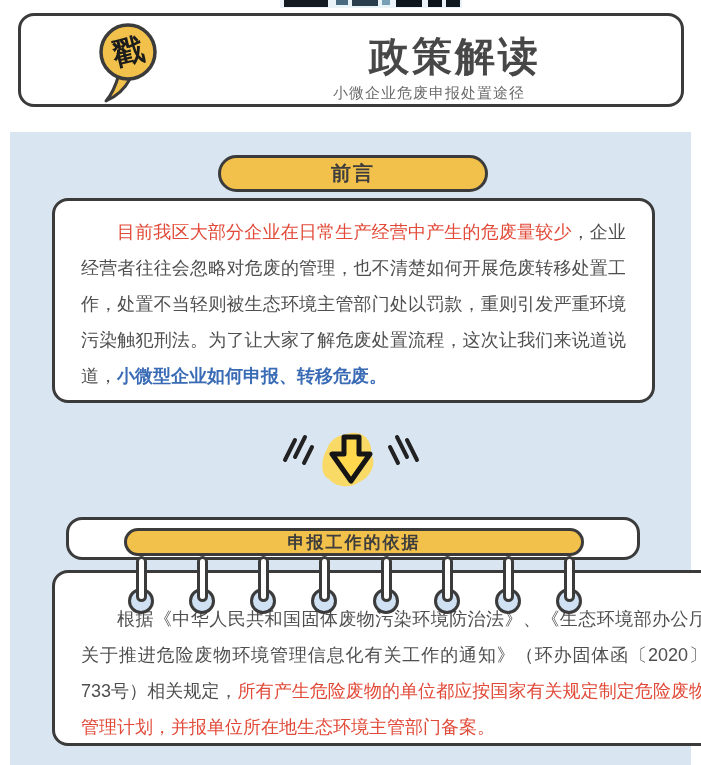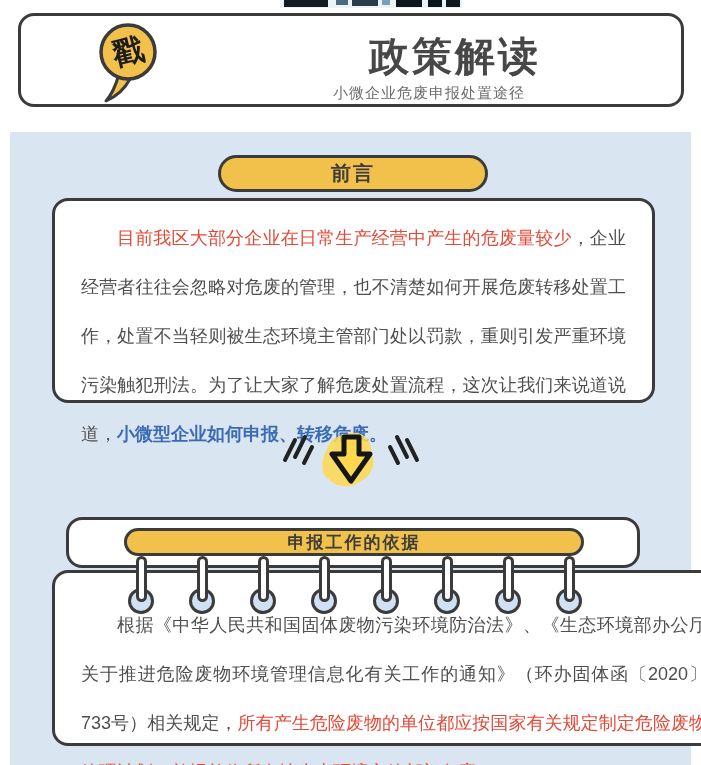--- a/index.html
+++ b/index.html
@@ -47,30 +47,30 @@
     font-weight:bold;color:#3d3d3d;letter-spacing:2px;
   }
   .preface-pill{position:absolute;left:208px;top:23px;width:270px;height:37px;font-size:20px;}
   
   .content-box{
     position:absolute;background:#fff;border:3px solid var(--card_outline);border-radius:16px;
   }
   .box1{left:42px;top:66px;width:603px;height:205px;padding:13px 26px;}
   .box2{left:42px;top:438px;width:684px;height:176px;padding:28px 26px 0;}
   .body-text{
-    font-size:18px;line-height:49px;color:var(--text_dark);
+    font-size:18px;line-height:36px;color:var(--text_dark);
     text-indent:2em;text-align:justify;
   }
   .t-red{color:var(--text_red);}
   .t-blue{color:var(--text_blue);font-weight:bold;}
   
   .arrow-wrap{position:absolute;left:0;top:298px;width:681px;display:flex;justify-content:center;}
   
   .basis-bar{
-    position:absolute;left:56px;top:385px;width:574px;height:51px;background:#fff;
+    position:absolute;left:56px;top:385px;width:574px;height:43px;background:#fff;
     border:3px solid var(--card_outline);border-radius:16px;
   }
   .basis-pill{position:absolute;left:55px;top:8px;width:460px;height:28px;font-size:17px;border-radius:15px;}
   
   .rings{position:absolute;left:0;top:0;width:681px;height:0;z-index:5;}
   .ring{position:absolute;top:424px;width:26px;height:60px;}
   .ring-circle{
     position:absolute;left:0;top:32px;width:26px;height:26px;border-radius:50%;
     background:var(--ring_fill);border:3px solid var(--card_outline);display:block;
   }

